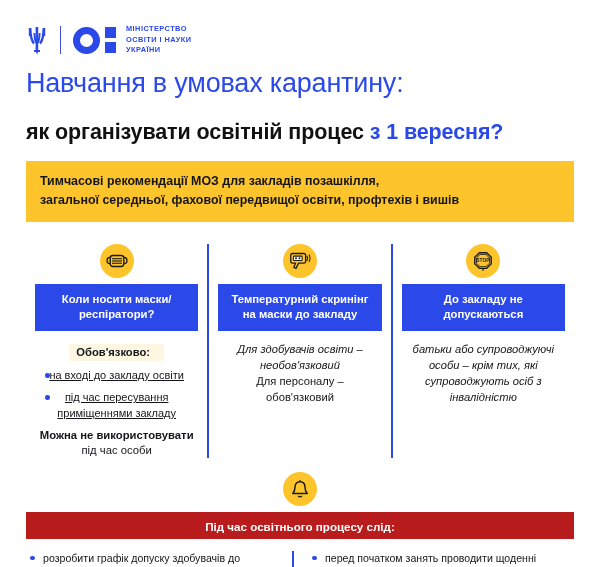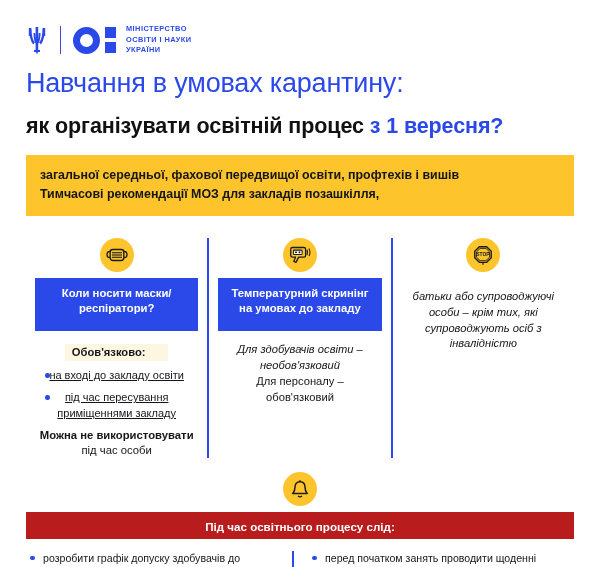--- a/index.html
+++ b/index.html
@@ -34,21 +34,21 @@
   }
 
   
   .titlewrap { padding: 6px 0 0 26px; }
   .title-1 {
     font-size: 27px; font-weight: normal; color: #2b49e8;
     letter-spacing: -0.2px; line-height: 1.18;
   }
   .title-2 {
     font-size: 21.5px; font-weight: bold; color: #111111;
-    letter-spacing: -0.1px; line-height: 1.22; margin-top: 13px;
+    letter-spacing: -0.1px; line-height: 1.22; margin-top: 19px;
   }
   .title-2 .accent { color: #2b49e8; }
 
   
   .yellowbar {
     margin: 16px 26px 0 26px;
     background: #fdc42b;
     padding: 11px 14px 12px 14px;
   }
   .yellowbar p {
@@ -65,28 +65,28 @@
   .card-inner { padding: 0 9px; }
 
   .card-icon {
     width: 34px; height: 34px; border-radius: 50%;
     background: #fdc42b; margin: 0 auto 6px auto;
     display: flex; align-items: center; justify-content: center;
   }
   .card-head {
     background: #2b49e8; color: #ffffff;
     font-size: 11.3px; font-weight: bold; text-align: center;
-    padding: 8px 6px 15px 6px; line-height: 1.35;
+    padding: 8px 6px 9px 6px; line-height: 1.35;
   }
   .card-body { padding: 11px 4px 0 4px; text-align: center; }
 
   .tag {
     display: inline-block; background: #fdf6e0;
     font-size: 11.2px; font-weight: bold; color: #16161a;
-    padding: 2px 23px 3px 7px; margin-bottom: 7px;
+    padding: 2px 14px 3px 7px; margin-bottom: 7px;
   }
   ul.bul { list-style: none; }
   ul.bul li {
     position: relative; font-size: 11px; color: #16161a;
     line-height: 1.38; margin-bottom: 7px; padding-left: 12px;
     text-align: left;
   }
   ul.bul li::before {
     content: ""; position: absolute; left: 1px; top: 5px;
     width: 4.5px; height: 4.5px; border-radius: 50%; background: #2b49e8;
@@ -166,22 +166,22 @@
       <div>УКРАЇНИ</div>
     </span>
   </div>
 
   <div class="titlewrap">
     <div class="title-1">Навчання в умовах карантину:</div>
     <div class="title-2"><span>як організувати освітній процес </span><span class="accent">з 1 вересня?</span></div>
   </div>
 
   <div class="yellowbar">
+    <p>Тимчасові рекомендації МОЗ для закладів позашкілля,</p>
     <p>загальної середньої, фахової передвищої освіти, профтехів і вишів</p>
-    <p>Тимчасові рекомендації МОЗ для закладів позашкілля,</p>
   </div>
 
   <div class="cards">
 
     <div class="card">
       <div class="card-inner">
         <div class="card-icon">
           <svg width="22" height="20" viewBox="0 0 24 22">
             <path d="M4 7 C2 7 1 8.5 1 10.5 C1 12.5 2 14 4 14 L5 14 L5 7 Z" fill="none" stroke="#1b1b1b" stroke-width="1.4"></path>
             <path d="M20 7 C22 7 23 8.5 23 10.5 C23 12.5 22 14 20 14 L19 14 L19 7 Z" fill="none" stroke="#1b1b1b" stroke-width="1.4"></path>
@@ -211,38 +211,39 @@
         <div class="card-icon">
           <svg width="23" height="21" viewBox="0 0 26 24">
             <path d="M5 4 h13 a2 2 0 0 1 2 2 v7 a2 2 0 0 1 -2 2 h-6 l-3 6 l-2.5 -1 l2 -5 h-3.5 a2 2 0 0 1 -2 -2 v-7 a2 2 0 0 1 2 -2 z" fill="#fdc42b" stroke="#1b1b1b" stroke-width="1.5" stroke-linejoin="round"></path>
             <rect x="6" y="7" width="10" height="5" rx="1" fill="#fff" stroke="#1b1b1b" stroke-width="1.2"></rect>
             <circle cx="9" cy="9.5" r="1.1" fill="#1b1b1b"></circle>
             <circle cx="13" cy="9.5" r="1.1" fill="#1b1b1b"></circle>
             <path d="M21.5 6.5 q1.6 3 0 6" fill="none" stroke="#1b1b1b" stroke-width="1.3"></path>
             <path d="M23.8 5.2 q2.4 4.3 0 8.6" fill="none" stroke="#1b1b1b" stroke-width="1.2"></path>
           </svg>
         </div>
-        <div class="card-head">Температурний скринінг на умовах до закладу</div>
+        <div class="card-head">Температурний скринінг на маски до закладу</div>
         <div class="card-body">
           <div class="ctext last">Для здобувачів освіти – необов'язковий</div>
           <div class="ctext">Для персоналу – обов'язковий</div>
         </div>
       </div>
     </div>
 
     <div class="card">
       <div class="card-inner">
         <div class="card-icon">
           <svg width="22" height="22" viewBox="0 0 24 24">
             <polygon points="8,3 16,3 21,8 21,15 16,20 8,20 3,15 3,8" fill="#fdc42b" stroke="#1b1b1b" stroke-width="1.5" stroke-linejoin="round"></polygon>
             <polygon points="8.8,4.8 15.2,4.8 19.2,8.7 19.2,14.3 15.2,18.2 8.8,18.2 4.8,14.3 4.8,8.7" fill="none" stroke="#1b1b1b" stroke-width="1"></polygon>
             <text x="12" y="13.4" font-family="Liberation Sans, sans-serif" font-size="5.4" font-weight="bold" fill="#1b1b1b" text-anchor="middle">STOP</text>
             <line x1="12" y1="20" x2="12" y2="22.5" stroke="#1b1b1b" stroke-width="1.4"></line>
           </svg>
         </div>
+        <div class="card-head">До закладу не допускаються</div>
         <div class="card-body">
           <div class="ctext last">батьки або супроводжуючі особи – крім тих, які супроводжують осіб з інвалідністю</div>
         </div>
       </div>
     </div>
   </div>
 
   <div class="bottom">
     <div class="bell">
       <svg width="20" height="21" viewBox="0 0 22 23">

